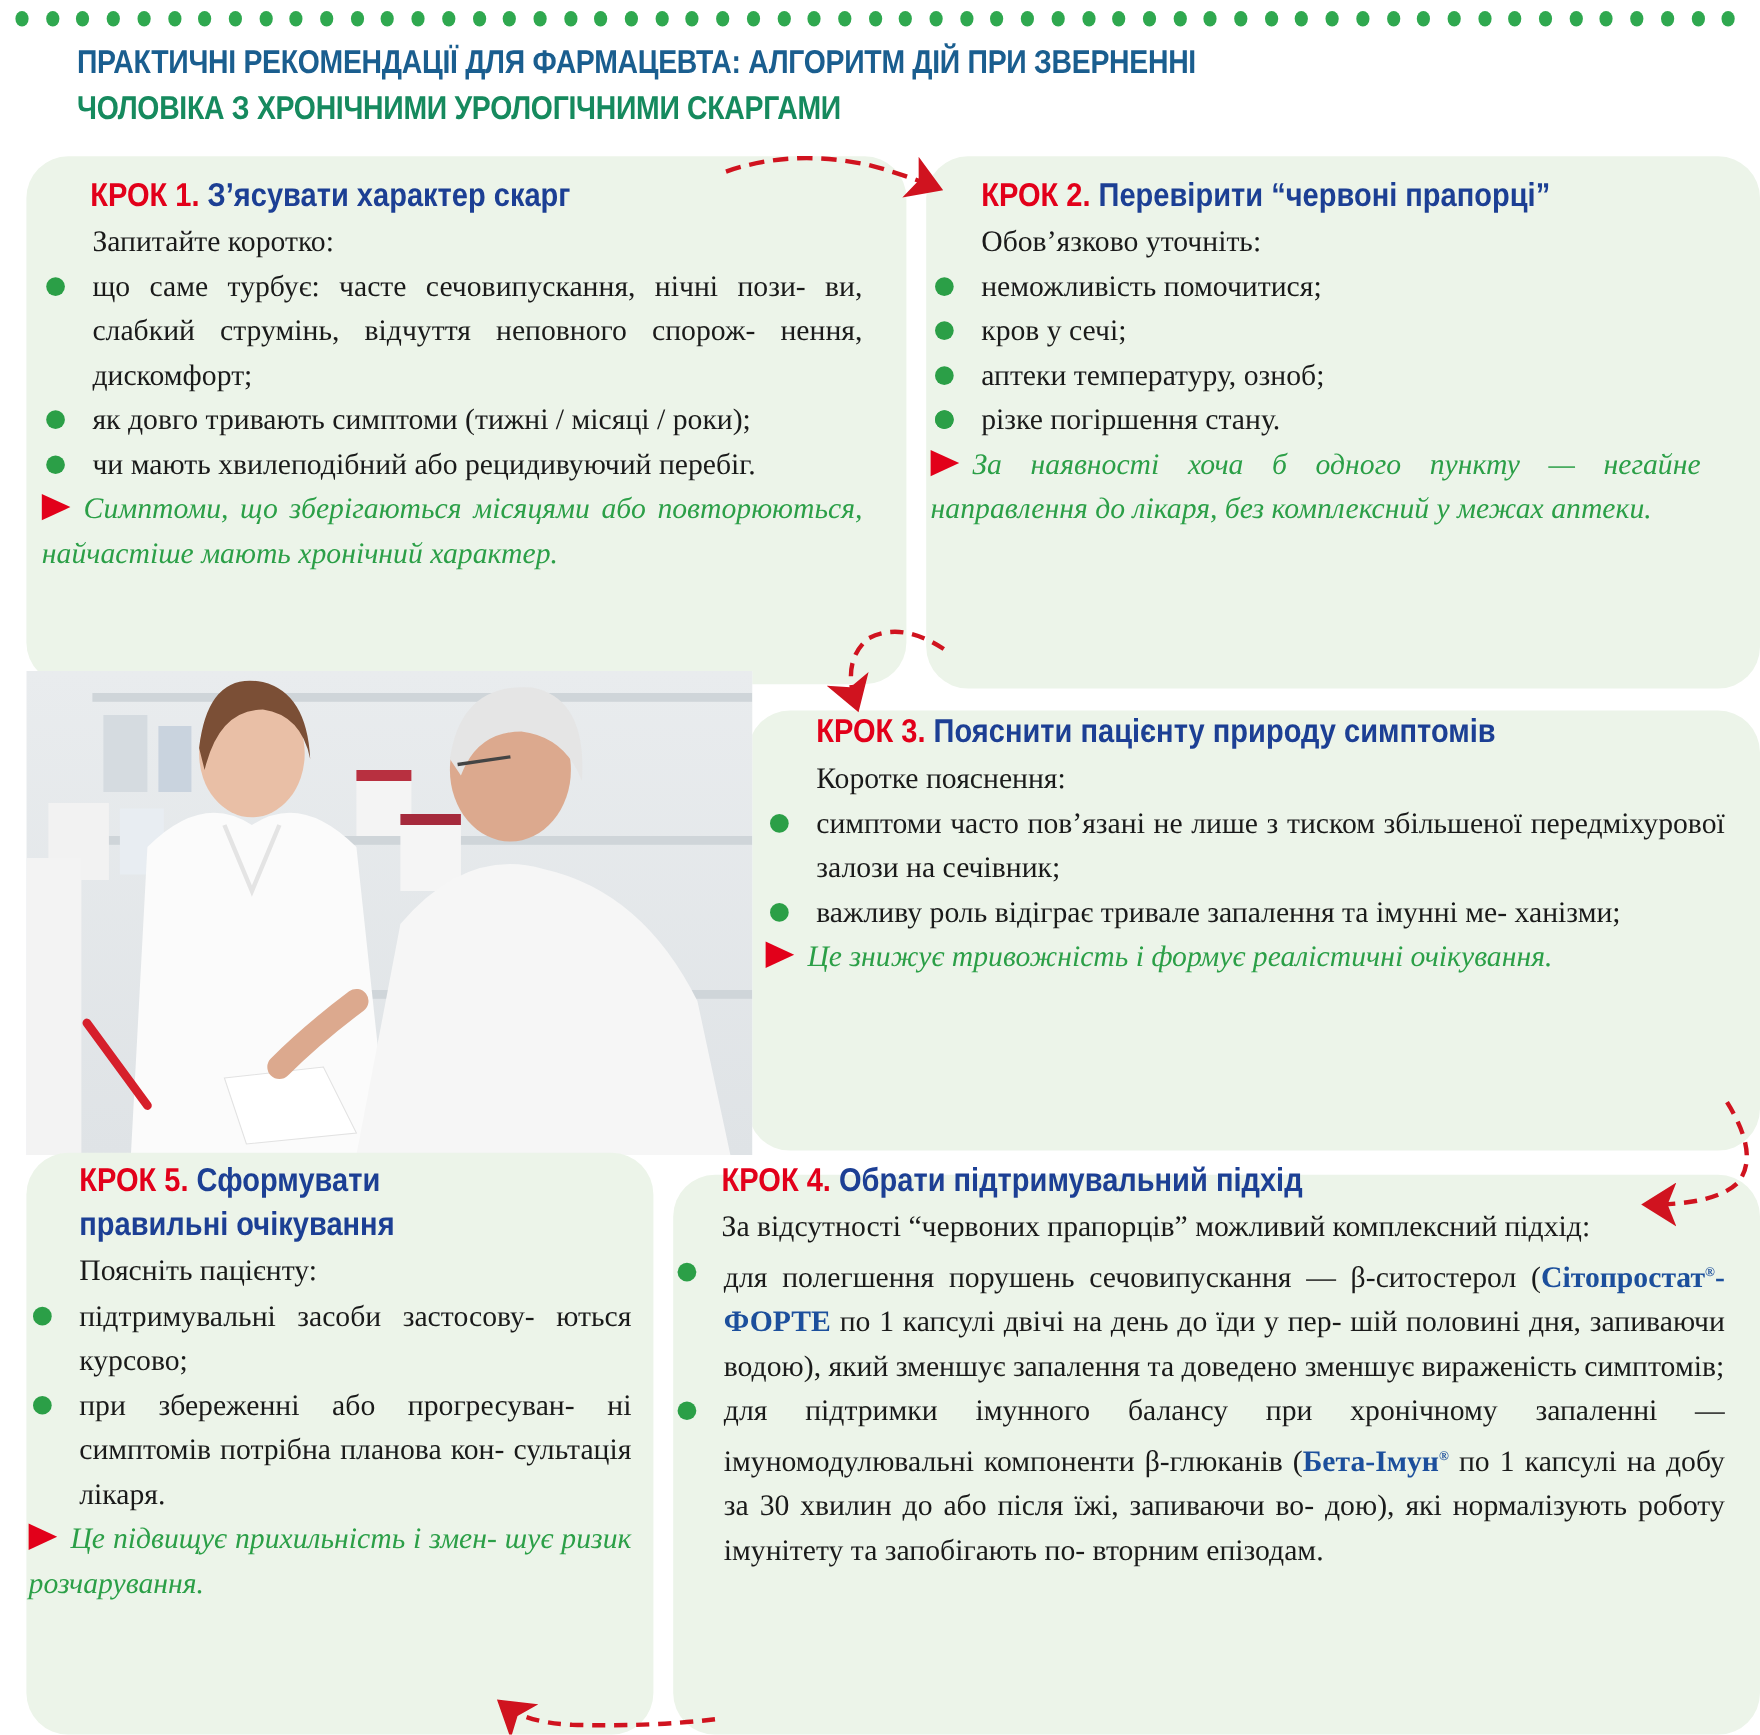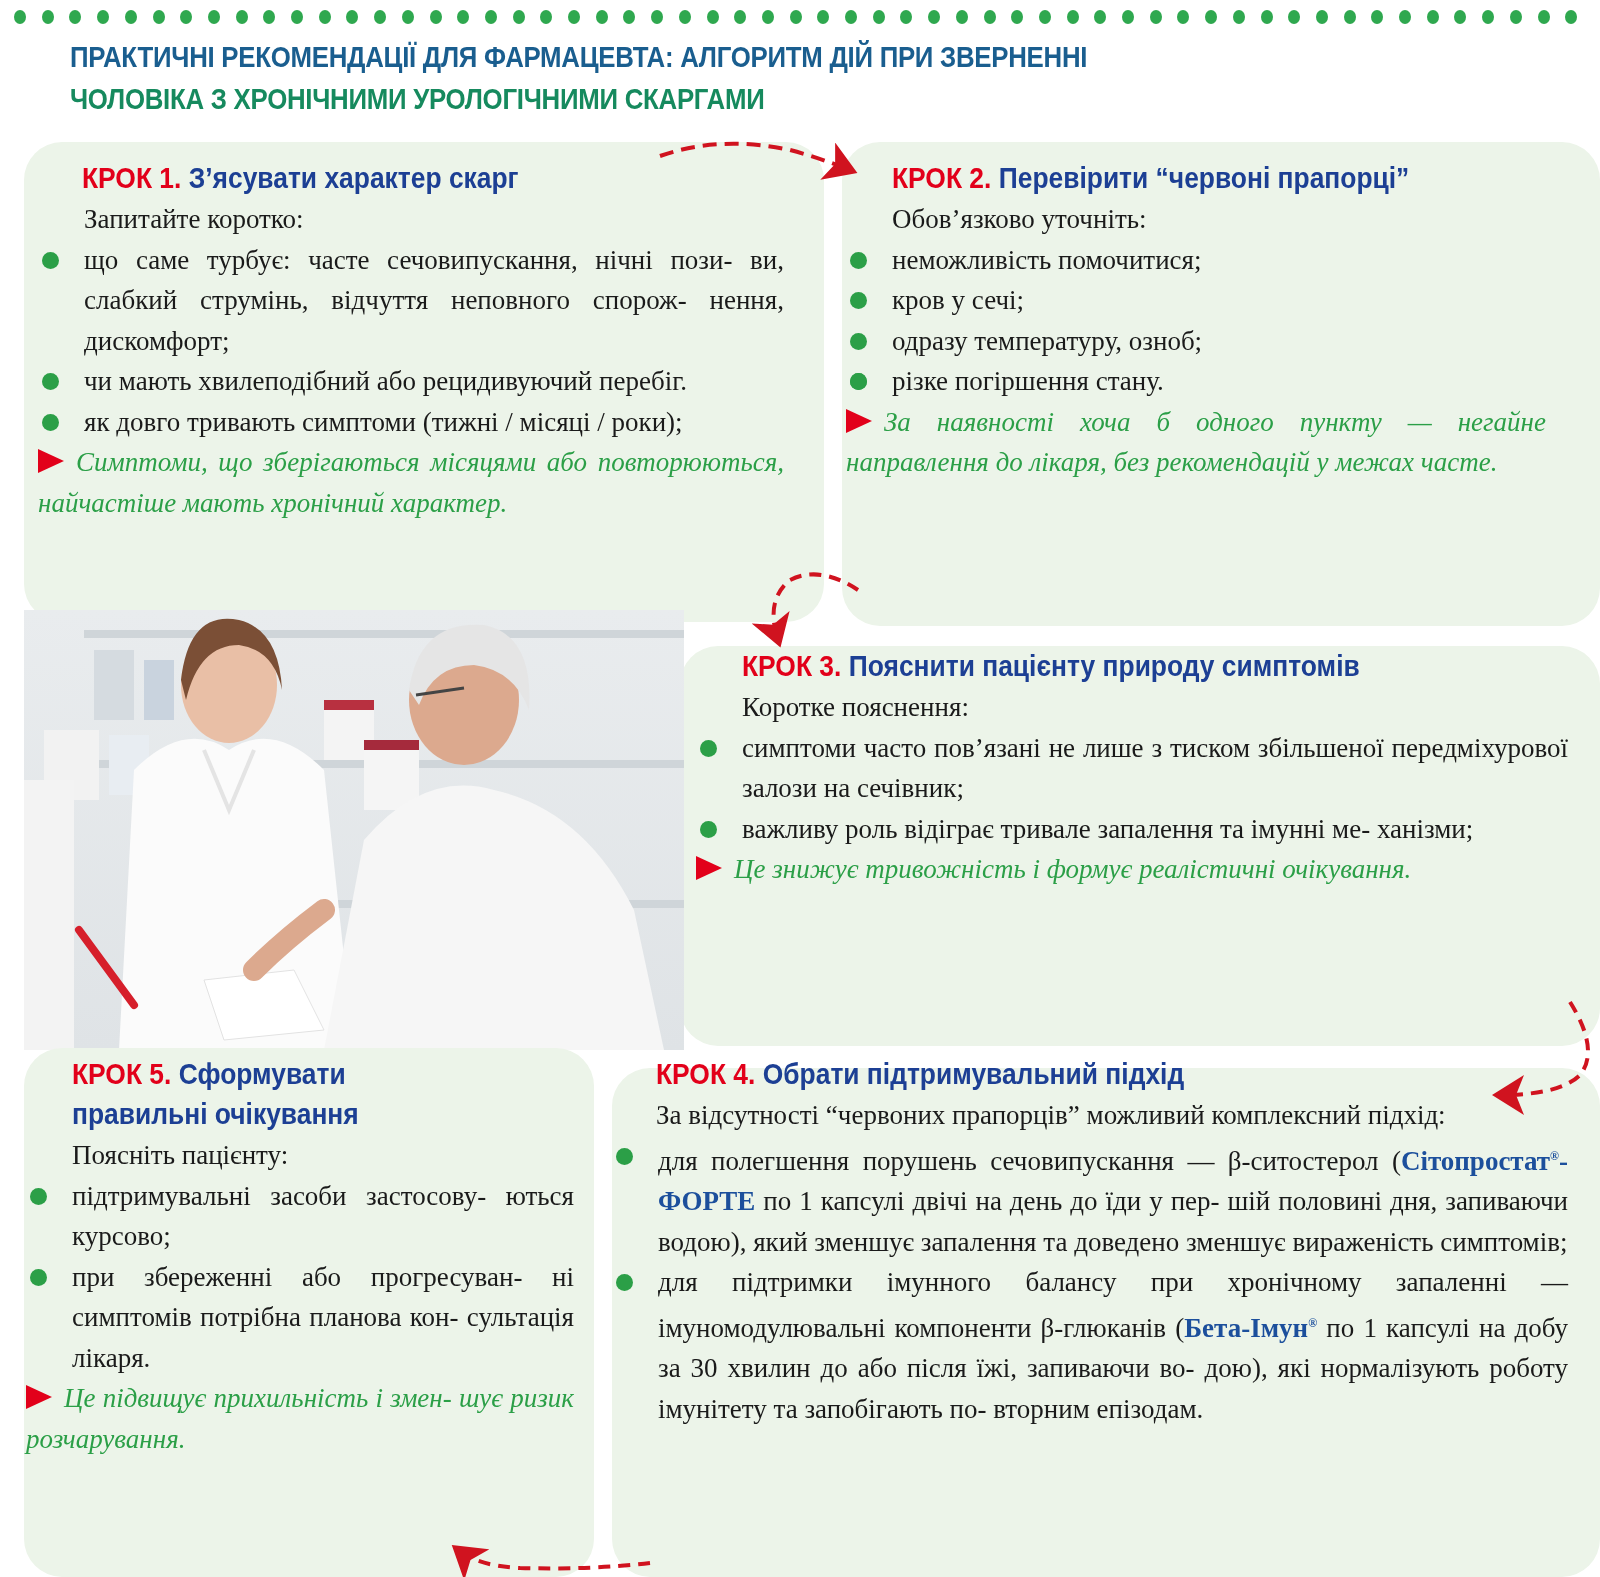--- a/index.html
+++ b/index.html
@@ -154,37 +154,37 @@
 
 <div class="card" style="left:24px; top:1048px; width:570px; height:529px; border-radius:38px 38px 38px 38px;"></div>
 
 <div class="step-head" style="left:82px; top:160px;">
   <span class="num">КРОК 1.</span>
   <span class="txt">З’ясувати характер скарг</span>
 </div>
 <div class="body" style="left:38px; top:199px; width:746px;">
   <div class="row intro">Запитайте коротко:</div>
   <div class="row"><span class="bullet"></span><span>що саме турбує: часте сечовипускання, нічні пози- ви, слабкий струмінь, відчуття неповного спорож- нення, дискомфорт;</span></div>
+  <div class="row"><span class="bullet"></span><span>як довго тривають симптоми (тижні / місяці / роки);</span></div>
   <div class="row"><span class="bullet"></span><span>чи мають хвилеподібний або рецидивуючий перебіг.</span></div>
-  <div class="row"><span class="bullet"></span><span>як довго тривають симптоми (тижні / місяці / роки);</span></div>
   <div class="note"><span class="tri"></span><span>Симптоми, що зберігаються місяцями або повторюються, найчастіше мають хронічний характер.</span></div>
 </div>
 
 <div class="step-head" style="left:892px; top:160px;">
   <span class="num">КРОК 2.</span>
   <span class="txt">Перевірити “червоні прапорці”</span>
 </div>
 <div class="body" style="left:846px; top:199px; width:700px;">
   <div class="row intro">Обов’язково уточніть:</div>
   <div class="row"><span class="bullet"></span><span>неможливість помочитися;</span></div>
   <div class="row"><span class="bullet"></span><span>кров у сечі;</span></div>
-  <div class="row"><span class="bullet"></span><span>одразу температуру, озноб;</span></div>
+  <div class="row"><span class="bullet"></span><span>аптеки температуру, озноб;</span></div>
   <div class="row"><span class="bullet"></span></div>
   <div class="row"><span class="bullet"></span><span>різке погіршення стану.</span></div>
-  <div class="note"><span class="tri"></span><span>За наявності хоча б одного пункту — негайне направлення до лікаря, без рекомендацій у межах часте.</span></div>
+  <div class="note"><span class="tri"></span><span>За наявності хоча б одного пункту — негайне направлення до лікаря, без комплексний у межах аптеки.</span></div>
 </div>
 
 <div class="step-head" style="left:742px; top:648px;">
   <span class="num">КРОК 3.</span>
   <span class="txt">Пояснити пацієнту природу симптомів</span>
 </div>
 <div class="body" style="left:696px; top:687px; width:872px;">
   <div class="row intro">Коротке пояснення:</div>
   <div class="row"><span class="bullet"></span><span>симптоми часто пов’язані не лише з тиском збільшеної передміхурової залози на сечівник;</span></div>
   <div class="row"><span class="bullet"></span><span>важливу роль відіграє тривале запалення та імунні ме- ханізми;</span></div>

